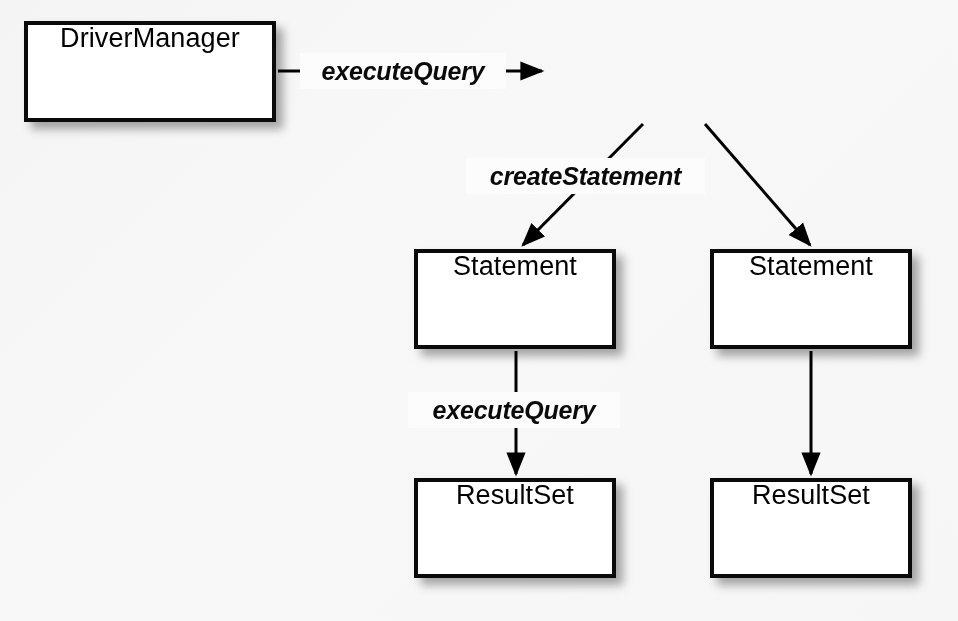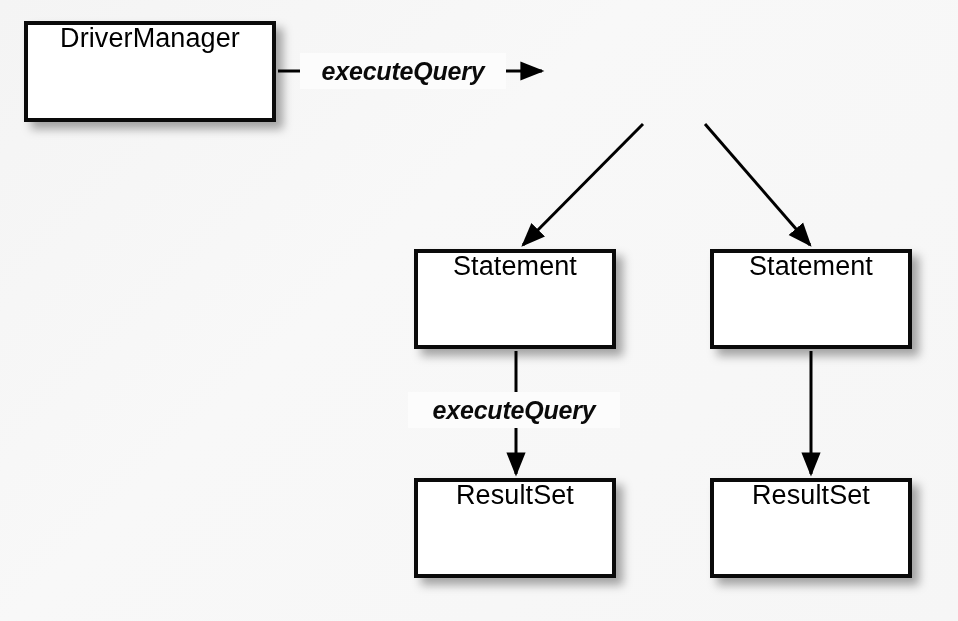--- a/index.html
+++ b/index.html
@@ -121,16 +121,17 @@
   <div class="node" id="node-resultset-left">
     <span class="node-label">ResultSet</span>
   </div>
 
   <div class="node" id="node-resultset-right">
     <span class="node-label">ResultSet</span>
   </div>
 
   <div class="edge-label" id="label-getconnection">executeQuery</div>
 
+  <div class="edge-label" id="label-createstatement">createStatement</div>
 
   <div class="edge-label" id="label-executequery">executeQuery</div>
 
 </div>
 
 </body></html>

